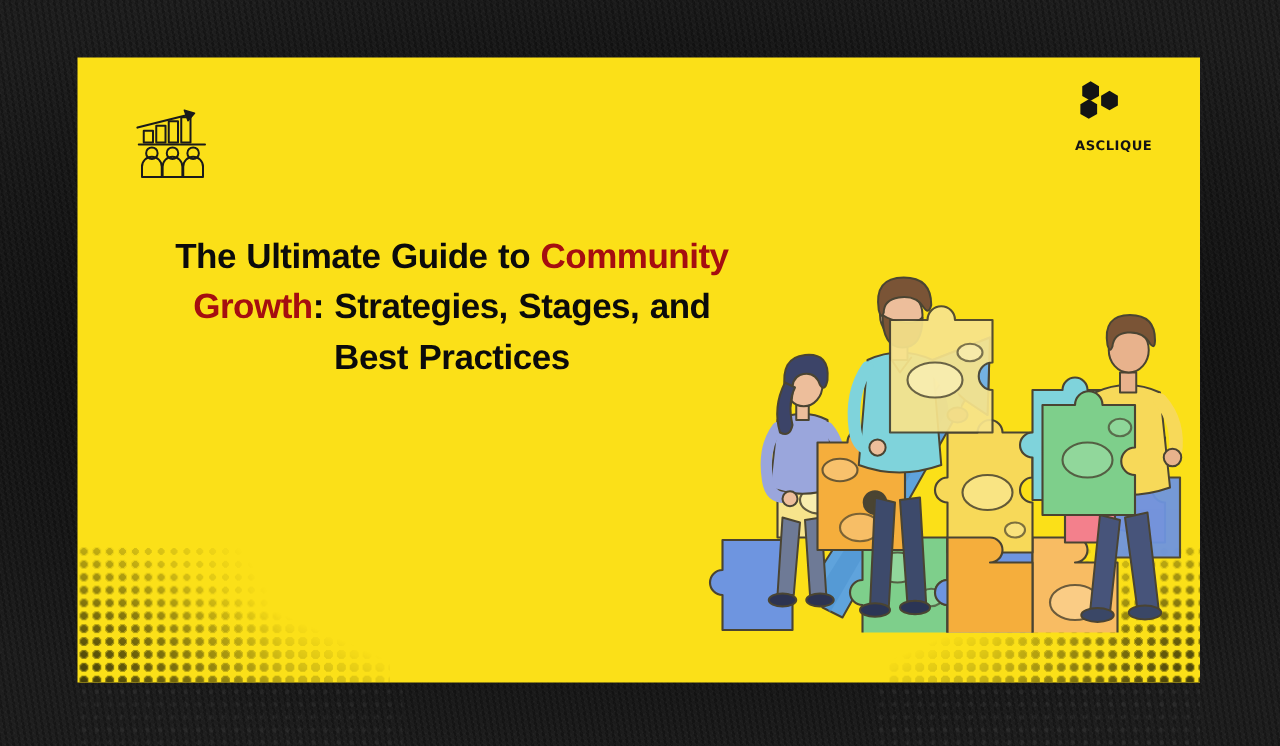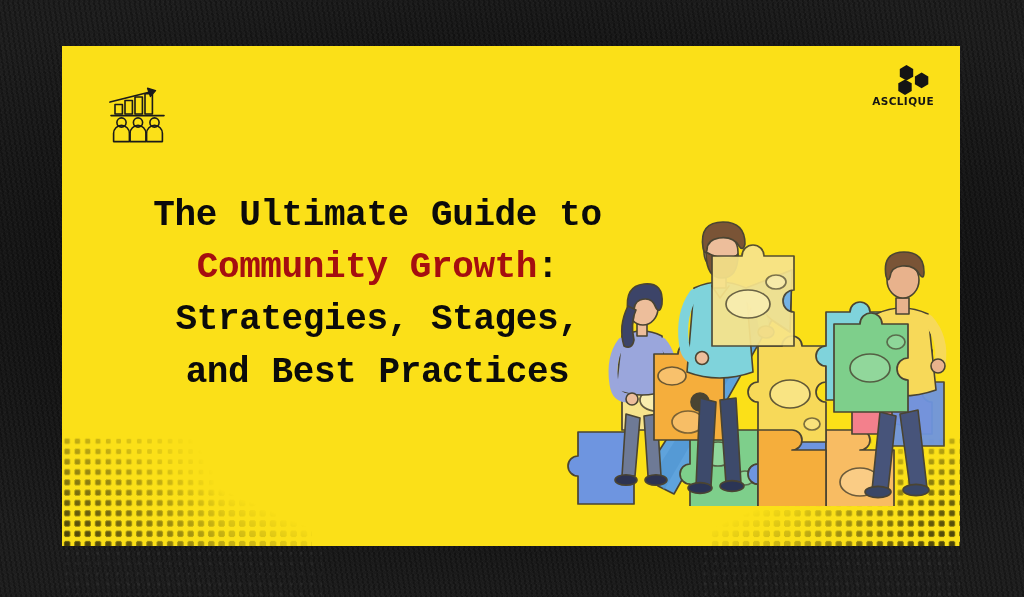--- a/index.html
+++ b/index.html
@@ -76,45 +76,44 @@
   #growth-icon {
     position: absolute; left: 45px; top: 40px;
     width: 62px; height: 58px;
   }
 
   
   #brand {
     position: absolute; right: 26px; top: 18px;
     width: 74px;
     display: flex; flex-direction: column;
-    align-items: flex-end; gap: 0; margin-left: 34px;
+    align-items: flex-start; gap: 16px; margin-left: 34px;
   }
   #brand .hexes { width: 40px; height: 32px; }
   #brand .wordmark {
     font-family: "DejaVu Sans", sans-serif;
     font-size: 10.5px; font-weight: 700;
     letter-spacing: .4px;
     color: #141414;
     line-height: 1;
   }
 
   
   #headline {
     position: absolute;
     left: 72px; top: 120px;
     width: 455px;
     text-align: center;
-    font-family: Liberation Mono, monospace;
+    font-family: Liberation Sans, sans-serif;
     font-weight: 700;
-    font-size: 36px;
+    font-size: 28px;
     line-height: 1.45;
     color: #0b0b0b;
     letter-spacing: -0.4px;
     word-spacing: 1px;
-    margin-left: 16px;
   }
   #headline .accent { color: #A50E10; }
 
   
   #illustration {
     position: absolute;
     left: 478px; top: 140px;
     width: 410px; height: 320px;
   }
 </style>

